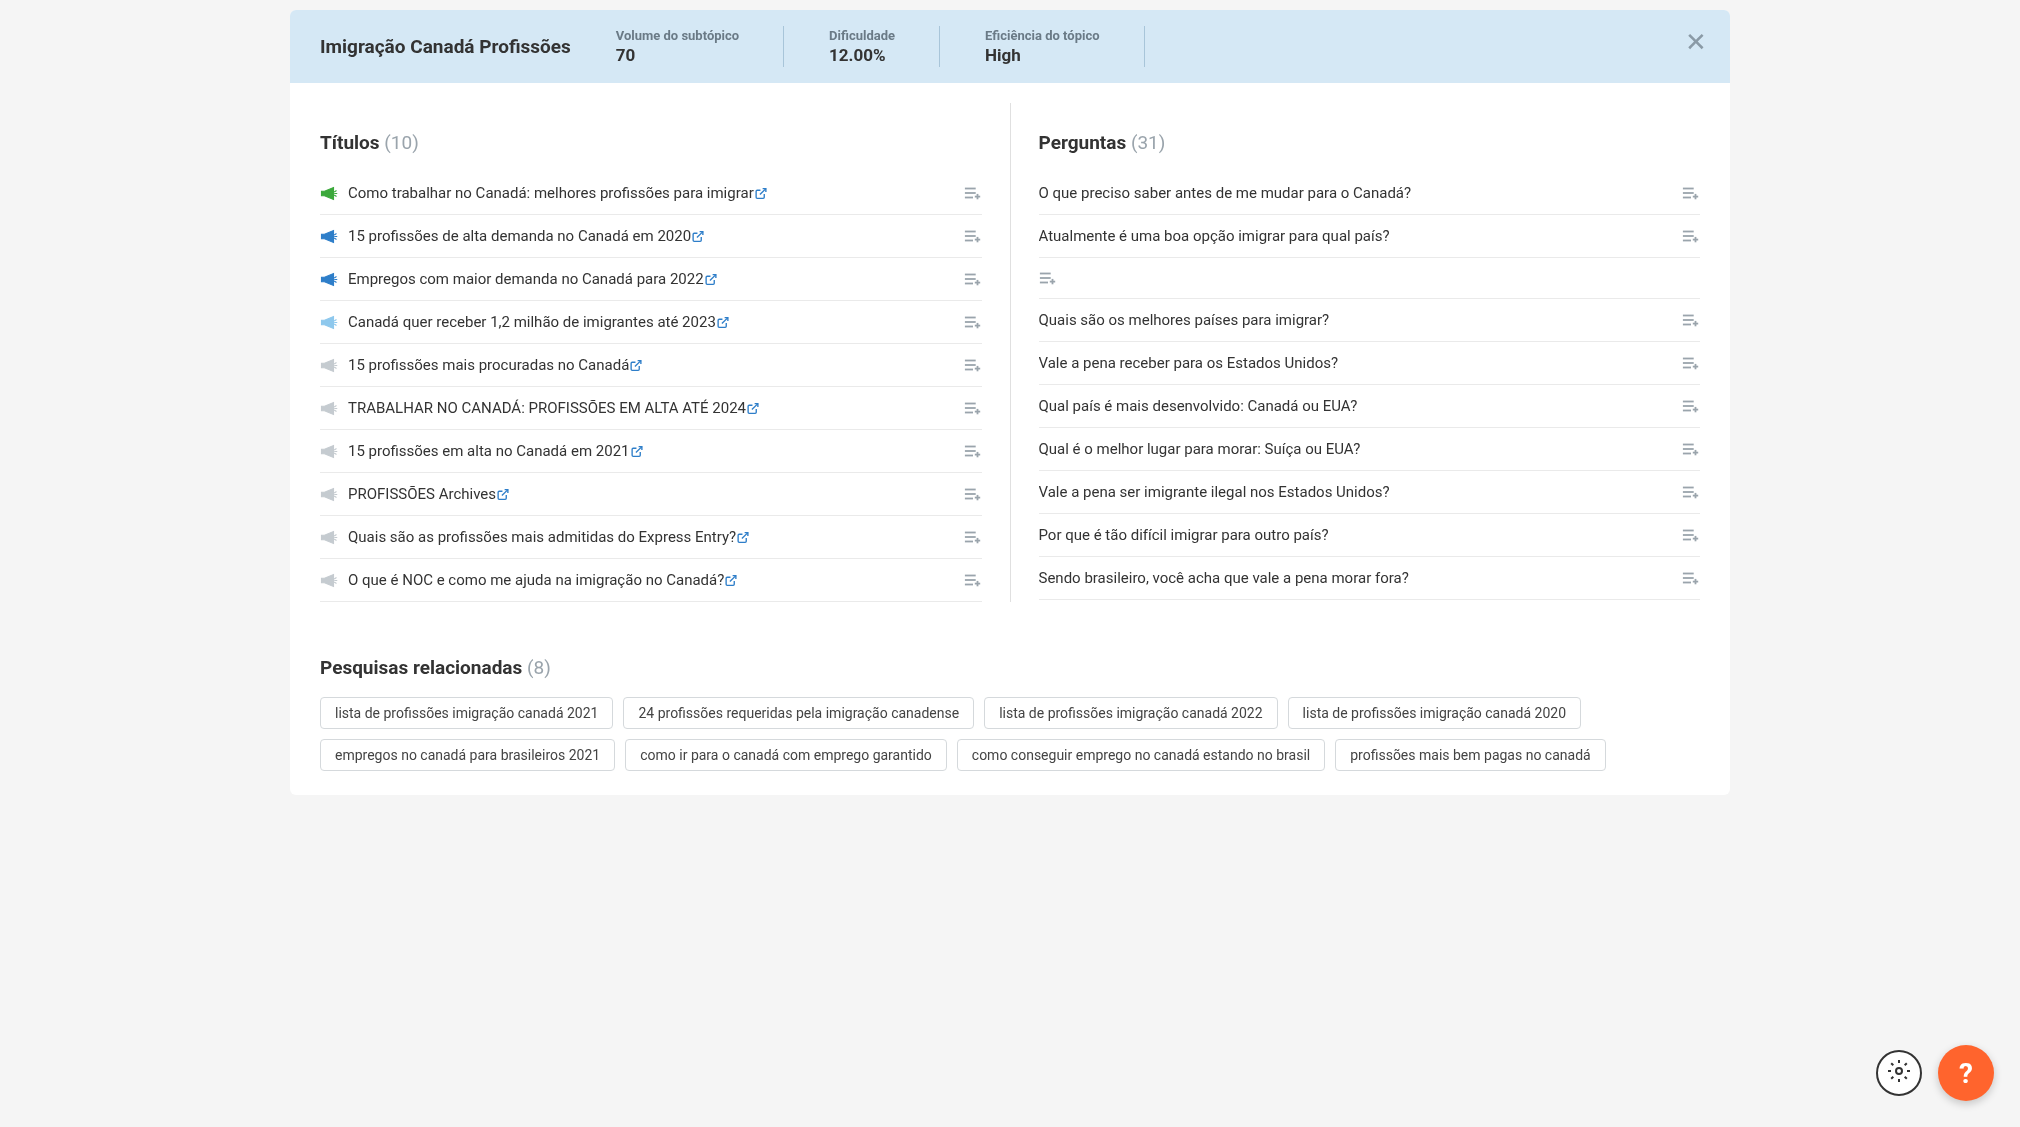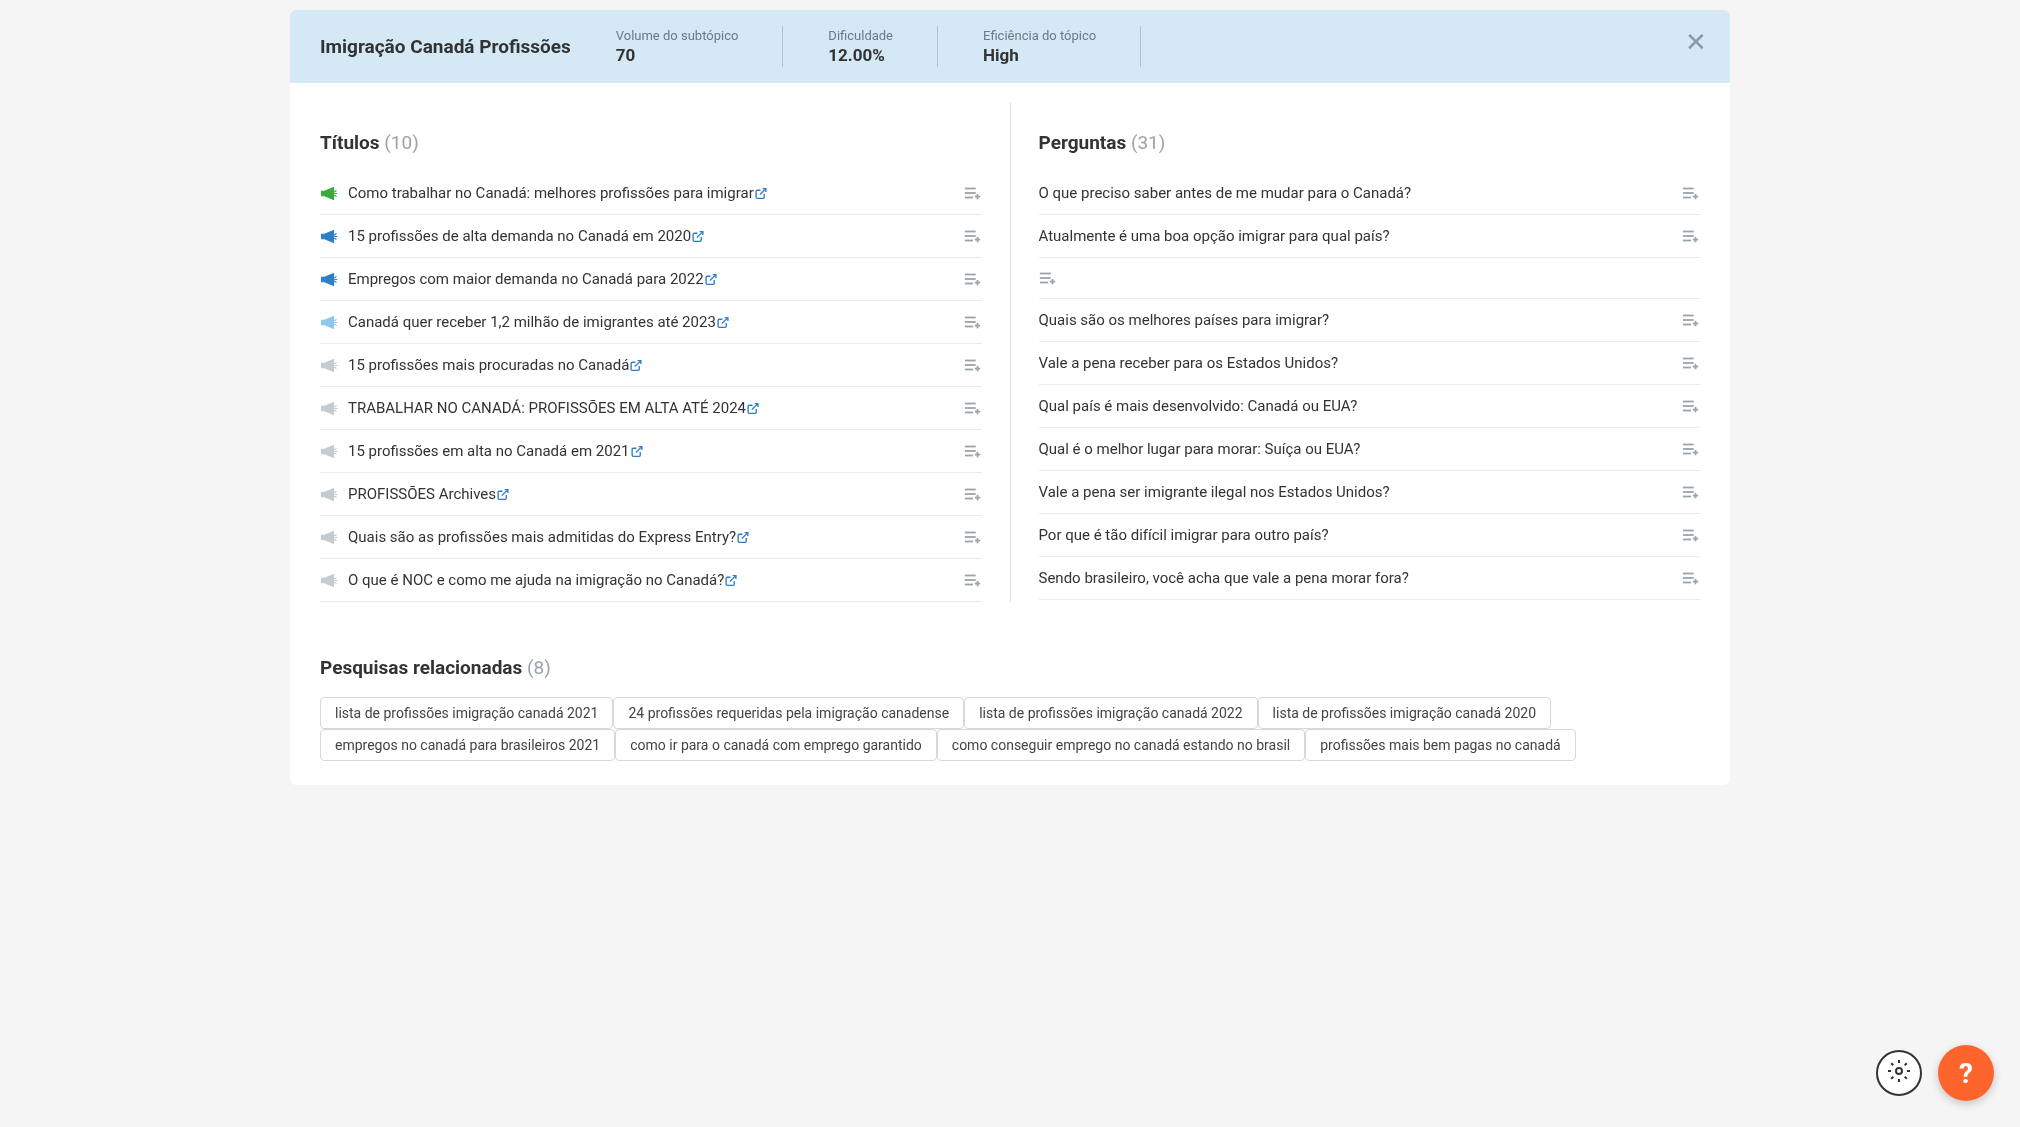--- a/index.html
+++ b/index.html
@@ -48,20 +48,21 @@
       position: absolute;
       right: 0;
       top: -2px;
       bottom: -2px;
       width: 1px;
       background: #a8c5d9;
     }
     .header-stat-label {
       font-size: 13px;
       color: #6a7a86;
+      font-weight: bold;
     }
     .header-stat-value {
       font-size: 17px;
       font-weight: 700;
       color: #333;
     }
     .close-btn {
       position: absolute;
       right: 22px;
       top: 20px;
@@ -130,20 +131,21 @@
       flex: 0 0 18px;
       color: #9aa4ac;
       cursor: pointer;
     }
     .related-section {
       padding: 16px 30px 24px;
     }
     .chips {
       display: flex;
       flex-wrap: wrap;
+      gap: 10px;
       margin-top: 2px;
     }
     .chip {
       border: 1px solid #d5d9dc;
       border-radius: 4px;
       padding: 7px 14px;
       font-size: 14px;
       color: #444;
       cursor: pointer;
       background: #fff;

